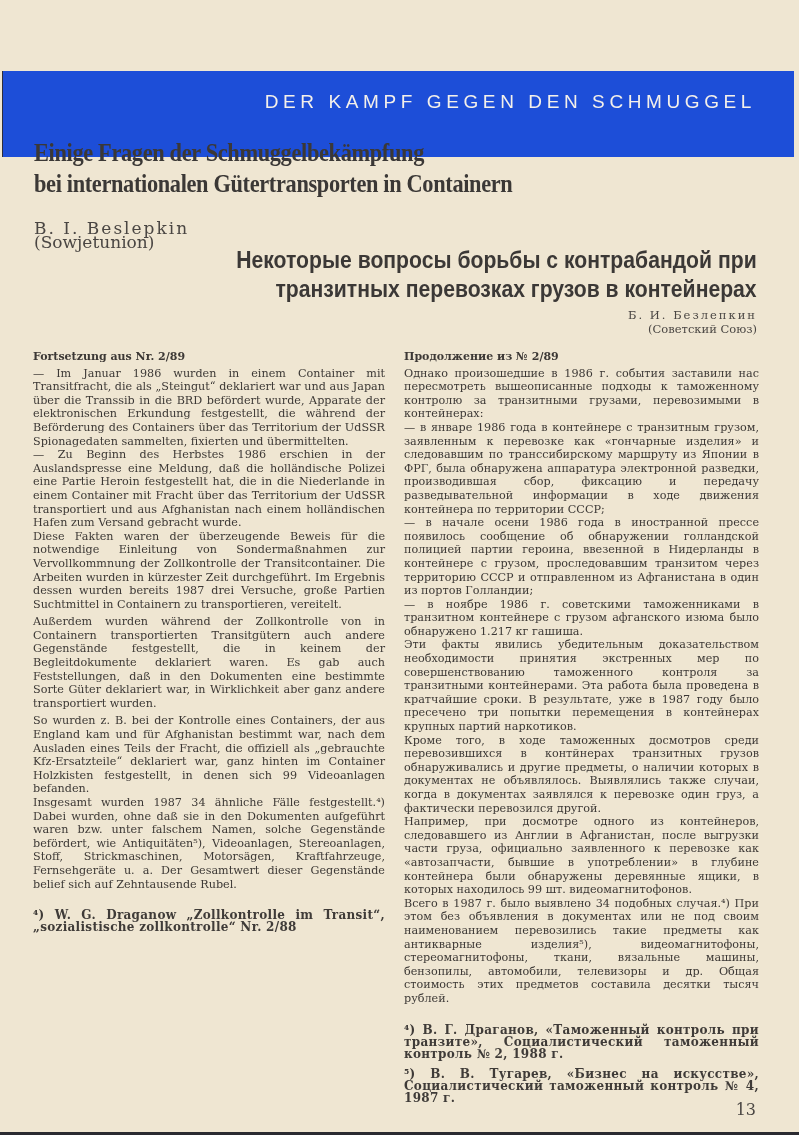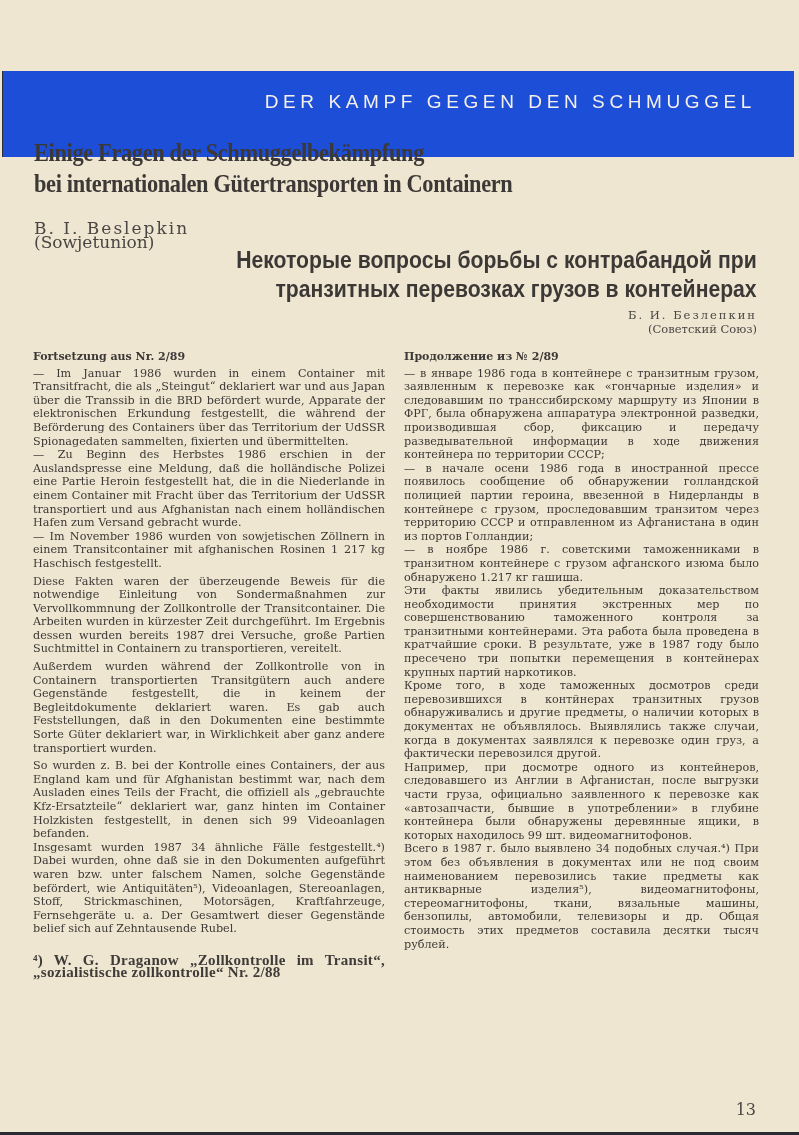--- a/index.html
+++ b/index.html
@@ -59,22 +59,22 @@
     color: #3c3835;
     margin-top: 10px;
   }
   .col.left { left: 33px; }
   .col.right { left: 404px; width: 355px; }
   .col .cont { font-weight: bold; margin: 0 0 3px 0; font-size: 11px; }
   .col p { margin: 0 0 4px 0; }
   .col p.tight { margin: 0; }
   .footnotes { margin-top: 18px; }
   .fn {
-    font-size: 15px; line-height: 12px; font-weight: bold;
-    margin: 0 0 8px 0; letter-spacing: 0.3px; color: #3f3b38; font-family: Liberation Serif, serif;
+    font-size: 12px; line-height: 12px; font-weight: bold;
+    margin: 0 0 8px 0; letter-spacing: 0.3px; color: #3f3b38;
   }
   .page-num {
     position: absolute; right: 43px; top: 1100px;
     font-size: 16px; color: #4a4643;
   }
   .bottom-edge {
     position: absolute; left: 0; bottom: 0; width: 799px; height: 3px; background: #2a2a30;
   }
 </style>
 </head>
@@ -99,35 +99,39 @@
 </div>
 <div class="ru-author">
   <div class="name">Б. И. Безлепкин</div>
   <div>(Советский Союз)</div>
 </div>
 
 <div class="col left">
   <div class="cont">Fortsetzung aus Nr. 2/89</div>
   <p class="tight">— Im Januar 1986 wurden in einem Container mit Transitfracht, die als „Steingut“ deklariert war und aus Japan über die Transsib in die BRD befördert wurde, Apparate der elektronischen Erkundung festgestellt, die während der Beförderung des Containers über das Territorium der UdSSR Spionagedaten sammelten, fixierten und übermittelten.</p>
   <p class="tight">— Zu Beginn des Herbstes 1986 erschien in der Auslandspresse eine Meldung, daß die holländische Polizei eine Partie Heroin festgestellt hat, die in die Niederlande in einem Container mit Fracht über das Territorium der UdSSR transportiert und aus Afghanistan nach einem holländischen Hafen zum Versand gebracht wurde.</p>
-  <p>— Im November 1986 wurden von sowjetischen Zöllnern in einem Transitcontainer mit afghanischen Rosinen 1 217 kg Haschisch festgestellt.</p>
   <p>Diese Fakten waren der überzeugende Beweis für die notwendige Einleitung von Sondermaßnahmen zur Vervollkommnung der Zollkontrolle der Transitcontainer. Die Arbeiten wurden in kürzester Zeit durchgeführt. Im Ergebnis dessen wurden bereits 1987 drei Versuche, große Partien Suchtmittel in Containern zu transportieren, vereitelt.</p>
   <p>Außerdem wurden während der Zollkontrolle von in Containern transportierten Transitgütern auch andere Gegenstände festgestellt, die in keinem der Begleitdokumente deklariert waren. Es gab auch Feststellungen, daß in den Dokumenten eine bestimmte Sorte Güter deklariert war, in Wirklichkeit aber ganz andere transportiert wurden.</p>
   <p class="tight">So wurden z. B. bei der Kontrolle eines Containers, der aus England kam und für Afghanistan bestimmt war, nach dem Ausladen eines Teils der Fracht, die offiziell als „gebrauchte Kfz-Ersatzteile“ deklariert war, ganz hinten im Container Holzkisten festgestellt, in denen sich 99 Videoanlagen befanden.</p>
   <p>Insgesamt wurden 1987 34 ähnliche Fälle festgestellt.⁴) Dabei wurden, ohne daß sie in den Dokumenten aufgeführt waren bzw. unter falschem Namen, solche Gegenstände befördert, wie Antiquitäten⁵), Videoanlagen, Stereoanlagen, Stoff, Strickmaschinen, Motorsägen, Kraftfahrzeuge, Fernsehgeräte u. a. Der Gesamtwert dieser Gegenstände belief sich auf Zehntausende Rubel.</p>
   <div class="footnotes">
     <div class="fn">⁴) W. G. Draganow „Zollkontrolle im Transit“, „sozialistische zollkontrolle“ Nr. 2/88</div>
   </div>
 </div>
 
 <div class="col right">
   <div class="cont">Продолжение из № 2/89</div>
+  <p class="tight">Однако произошедшие в 1986 г. события заставили нас пересмотреть вышеописанные подходы к таможенному контролю за транзитными грузами, перевозимыми в контейнерах:</p>
   <p class="tight">— в январе 1986 года в контейнере с транзитным грузом, заявленным к перевозке как «гончарные изделия» и следовавшим по транссибирскому маршруту из Японии в ФРГ, была обнаружена аппаратура электронной разведки, производившая сбор, фиксацию и передачу разведывательной информации в ходе движения контейнера по территории СССР;</p>
   <p class="tight">— в начале осени 1986 года в иностранной прессе появилось сообщение об обнаружении голландской полицией партии героина, ввезенной в Нидерланды в контейнере с грузом, проследовавшим транзитом через территорию СССР и отправленном из Афганистана в один из портов Голландии;</p>
   <p class="tight">— в ноябре 1986 г. советскими таможенниками в транзитном контейнере с грузом афганского изюма было обнаружено 1.217 кг гашиша.</p>
   <p class="tight">Эти факты явились убедительным доказательством необходимости принятия экстренных мер по совершенствованию таможенного контроля за транзитными контейнерами. Эта работа была проведена в кратчайшие сроки. В результате, уже в 1987 году было пресечено три попытки перемещения в контейнерах крупных партий наркотиков.</p>
   <p class="tight">Кроме того, в ходе таможенных досмотров среди перевозившихся в контйнерах транзитных грузов обнаруживались и другие предметы, о наличии которых в документах не объявлялось. Выявлялись также случаи, когда в документах заявлялся к перевозке один груз, а фактически перевозился другой.</p>
   <p class="tight">Например, при досмотре одного из контейнеров, следовавшего из Англии в Афганистан, после выгрузки части груза, официально заявленного к перевозке как «автозапчасти, бывшие в употреблении» в глубине контейнера были обнаружены деревянные ящики, в которых находилось 99 шт. видеомагнитофонов.</p>
   <p>Всего в 1987 г. было выявлено 34 подобных случая.⁴) При этом без объявления в документах или не под своим наименованием перевозились такие предметы как антикварные изделия⁵), видеомагнитофоны, стереомагнитофоны, ткани, вязальные машины, бензопилы, автомобили, телевизоры и др. Общая стоимость этих предметов составила десятки тысяч рублей.</p>
+  <div class="footnotes">
+    <div class="fn">⁴) В. Г. Драганов, «Таможенный контроль при транзите», Социалистический таможенный контроль № 2, 1988 г.</div>
+    <div class="fn">⁵) В. В. Тугарев, «Бизнес на искусстве», Социалистический таможенный контроль № 4, 1987 г.</div>
+  </div>
 </div>
 
 <div class="page-num">13</div>
 <div class="bottom-edge"></div>
 
 </body></html>

